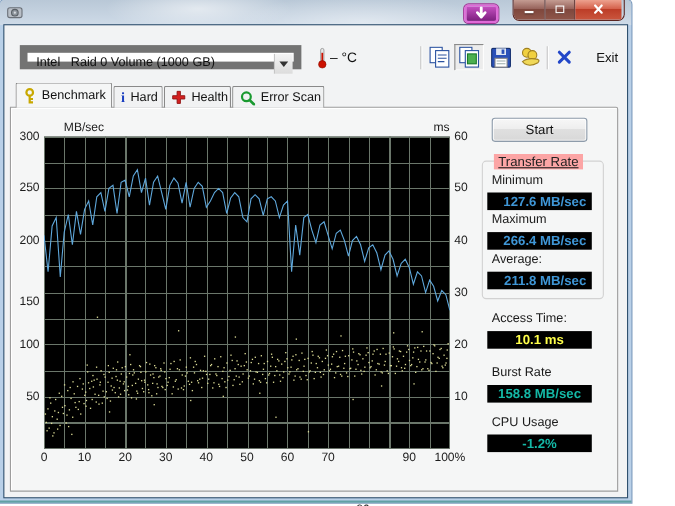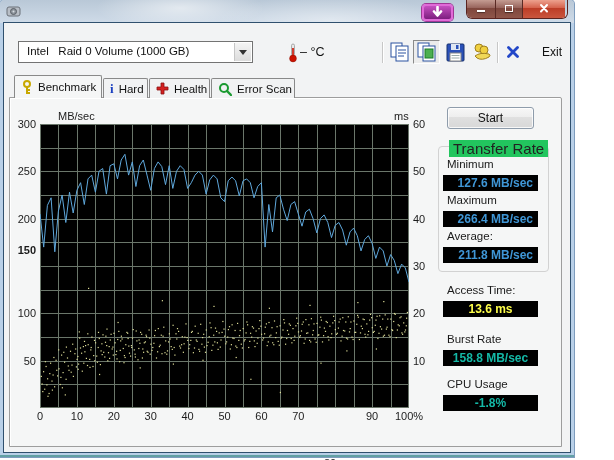--- a/index.html
+++ b/index.html
@@ -26,21 +26,21 @@
   .cap-close { width:42px; border-right:none; background:linear-gradient(#eda18e, #d4604a 45%, #bc3c26 45%, #ca563e); }
   .glyph-min { position:absolute; left:10px; top:10px; width:8px; height:2px; background:#fff; box-shadow:0 1px 1px rgba(0,0,0,.4); }
   .glyph-max { position:absolute; left:9px; top:5px; width:8px; height:7px; border:1.5px solid #fff; box-shadow:0 1px 1px rgba(0,0,0,.4); }
 
   .dl-btn { left:422px; top:4px; width:31px; height:17px; border-radius:4px; background:linear-gradient(#c44fc0,#7d1f7f); border:2px solid #e06ad8; box-shadow:0 0 0 1px #a03896; }
 
   
   .client { left:4px; top:23px; width:566px; height:429px; background:#f2f3f4; box-shadow:0 0 0 1px #30506e; }
 
   
-  .combo { left:18px; top:41px; width:235px; height:22px; background:#fff; border:1px solid #737373; }
+  .combo { left:18px; top:41px; width:256px; height:22px; background:#fff; border:7px solid #737373; }
   .combo-text { position:absolute; left:8px; top:3px; font-size:11.5px; color:#111; white-space:pre; }
   .combo-btn { position:absolute; right:1px; top:1px; width:17px; height:18px; background:linear-gradient(#f4f4f4,#dcdcdc); border-left:1px solid #c6c6c6; }
   .combo-arrow { position:absolute; left:4px; top:7px; width:0; height:0; border-left:4px solid transparent; border-right:4px solid transparent; border-top:5px solid #333; }
 
   .temp-text { left:300px; top:45px; font-size:12.5px; color:#111; }
 
   .tool-sep { width:2px; height:21px; border-left:1px solid #c7c7c7; border-right:1px solid #fff; }
   .toolbtn { width:25px; height:22px; display:flex; align-items:center; justify-content:center; }
   .toolbtn.pressed { border:1px solid; border-color:#8a8a8a #fdfdfd #fdfdfd #8a8a8a; background:#ececec; }
   .exit-btn { left:506px; top:41px; width:62px; height:22px; display:flex; align-items:center; gap:22px; }
@@ -55,21 +55,21 @@
   .plot { left:40px; top:124px; }
   .unit-label { font-size:11px; color:#1c1c1c; }
   .tick { position:absolute; font-size:11px; color:#1c1c1c; }
   .ltick { left:0; width:36px; text-align:right;padding-left:12px; }
   .rtick { left:413px; }
   .xtick { top:410px; text-align:center; }
 
   
   .startbtn { left:447px; top:107px; width:87px; height:22px; border-radius:3px; border:1px solid #8e9cab; background:linear-gradient(#f7f7f7, #eeeeee 45%, #e0e0e0 45%, #d8d8d8); font-size:12px; color:#111; text-align:center; line-height:20px; box-shadow:inset 0 0 0 1px rgba(255,255,255,.8); }
   .groupbox { left:438px; top:146px; width:111px; height:126px; border:1px solid #d2d2d2; border-radius:4px; }
-  .grouplabel { left:449px; top:140px; font-size:15px; color:#222; background:#22c55e; padding:0 4px; }
+  .grouplabel { left:449px; top:140px; font-size:12px; color:#222; background:#fca5a5; padding:0 4px;text-decoration:underline; }
   .plabel { left:447px; font-size:11.5px; color:#1a1a1a; }
   .vbox { left:443px; width:95px; height:16px; background:#000; font-size:12px; font-weight:bold; line-height:16px; }
   .v-blue { color:#3f96d6; text-align:right; padding-right:5px; }
   .v-yellow { color:#ffff4a; text-align:center; }
   .v-white { color:#14b8a6; text-align:center; }
 </style>
 </head>
 <body>
 
 <div class="abs win"></div>
@@ -668,21 +668,21 @@
       <rect x="358.7" y="201.2" width="1.2" height="1.2" fill="#dcdc96"></rect>
       <rect x="362.0" y="209.7" width="1.2" height="1.2" fill="#dcdc96"></rect>
       <rect x="366.0" y="193.6" width="1.2" height="1.2" fill="#dcdc96"></rect>
     </g>
   <polyline id="tline" fill="none" stroke-width="1" points="0.0,89.9 3.7,123.1 7.4,81.4 11.1,73.8 14.8,127.8 18.4,87.1 22.1,71.0 25.8,98.5 29.5,68.2 33.2,89.0 36.9,66.3 40.6,58.7 44.3,80.5 48.0,54.9 51.7,51.1 55.4,68.2 59.0,47.3 62.7,44.5 66.4,70.1 70.1,41.7 73.8,39.8 77.5,54.9 81.2,36.0 84.9,30.3 88.6,51.1 92.3,37.9 95.9,62.5 99.6,41.7 103.3,36.0 107.0,51.1 110.7,66.3 114.4,44.5 118.1,37.9 121.8,42.6 125.5,60.6 129.2,41.7 132.8,64.4 136.5,47.3 140.2,41.7 143.9,45.4 147.6,64.4 151.3,58.7 155.0,51.1 158.7,47.3 162.4,51.1 166.1,70.1 169.7,55.9 173.4,51.1 177.1,54.9 180.8,73.8 184.5,77.6 188.2,56.8 191.9,53.0 195.6,56.8 199.3,71.9 203.0,56.8 206.6,54.9 210.3,58.7 214.0,73.8 217.7,62.5 221.4,58.7 225.1,123.1 228.8,80.5 232.5,107.9 236.2,73.8 239.8,71.0 243.5,85.2 247.2,96.6 250.9,80.5 254.6,77.6 258.3,89.9 262.0,102.2 265.7,88.0 269.4,85.2 273.1,94.7 276.8,108.9 280.4,94.7 284.1,90.9 287.8,98.5 291.5,113.6 295.2,101.3 298.9,98.5 302.6,106.0 306.3,121.2 310.0,107.9 313.6,104.1 317.3,111.7 321.0,126.9 324.7,115.5 328.4,111.7 332.1,119.3 335.8,134.4 339.5,123.1 343.2,126.9 346.9,142.0 350.6,130.6 354.2,136.3 357.9,149.6 361.6,140.1 365.3,143.9 369.0,158.1" stroke="#5fa8dc"></polyline>
 </svg>
 <div id="lticks">
     <div class="tick ltick" style="top: 118px;">300</div>
     <div class="tick ltick" style="top: 165.333px;">250</div>
     <div class="tick ltick" style="top: 212.667px;">200</div>
-    <div class="tick ltick" style="top: 244px; font-weight: bold;">150</div>
+    <div class="tick ltick" style="top: 268px;">150</div>
     <div class="tick ltick" style="top: 307.333px;">100</div>
     <div class="tick ltick" style="top: 354.667px;">50</div>
   </div>
 <div id="rticks">
     <div class="tick rtick" style="top: 118px;">60</div>
     <div class="tick rtick" style="top: 165.333px;">50</div>
     <div class="tick rtick" style="top: 212.667px;">40</div>
     <div class="tick rtick" style="top: 260px;">30</div>
     <div class="tick rtick" style="top: 307.333px;">20</div>
     <div class="tick rtick" style="top: 354.667px;">10</div>
@@ -706,17 +706,17 @@
 <div class="abs grouplabel">Transfer Rate</div>
 
 <div class="abs plabel" style="top:158px;">Minimum</div>
 <div class="abs vbox v-blue" style="top:175px;">127.6 MB/sec</div>
 <div class="abs plabel" style="top:194px;">Maximum</div>
 <div class="abs vbox v-blue" style="top:211px;">266.4 MB/sec</div>
 <div class="abs plabel" style="top:230px;">Average:</div>
 <div class="abs vbox v-blue" style="top:247px;">211.8 MB/sec</div>
 
 <div class="abs plabel" style="top:284px;">Access Time:</div>
-<div class="abs vbox v-yellow" style="top:301px;">13.6 ms</div>
+<div class="abs vbox v-yellow" style="top:301px;">10.1 ms</div>
 <div class="abs plabel" style="top:333px;">Burst Rate</div>
 <div class="abs vbox v-white" style="top:350px;">158.8 MB/sec</div>
 <div class="abs plabel" style="top:378px;">CPU Usage</div>
-<div class="abs vbox v-white" style="top:395px;">-1.8%</div>
+<div class="abs vbox v-white" style="top:395px;">-1.2%</div>
 
 </body></html>

